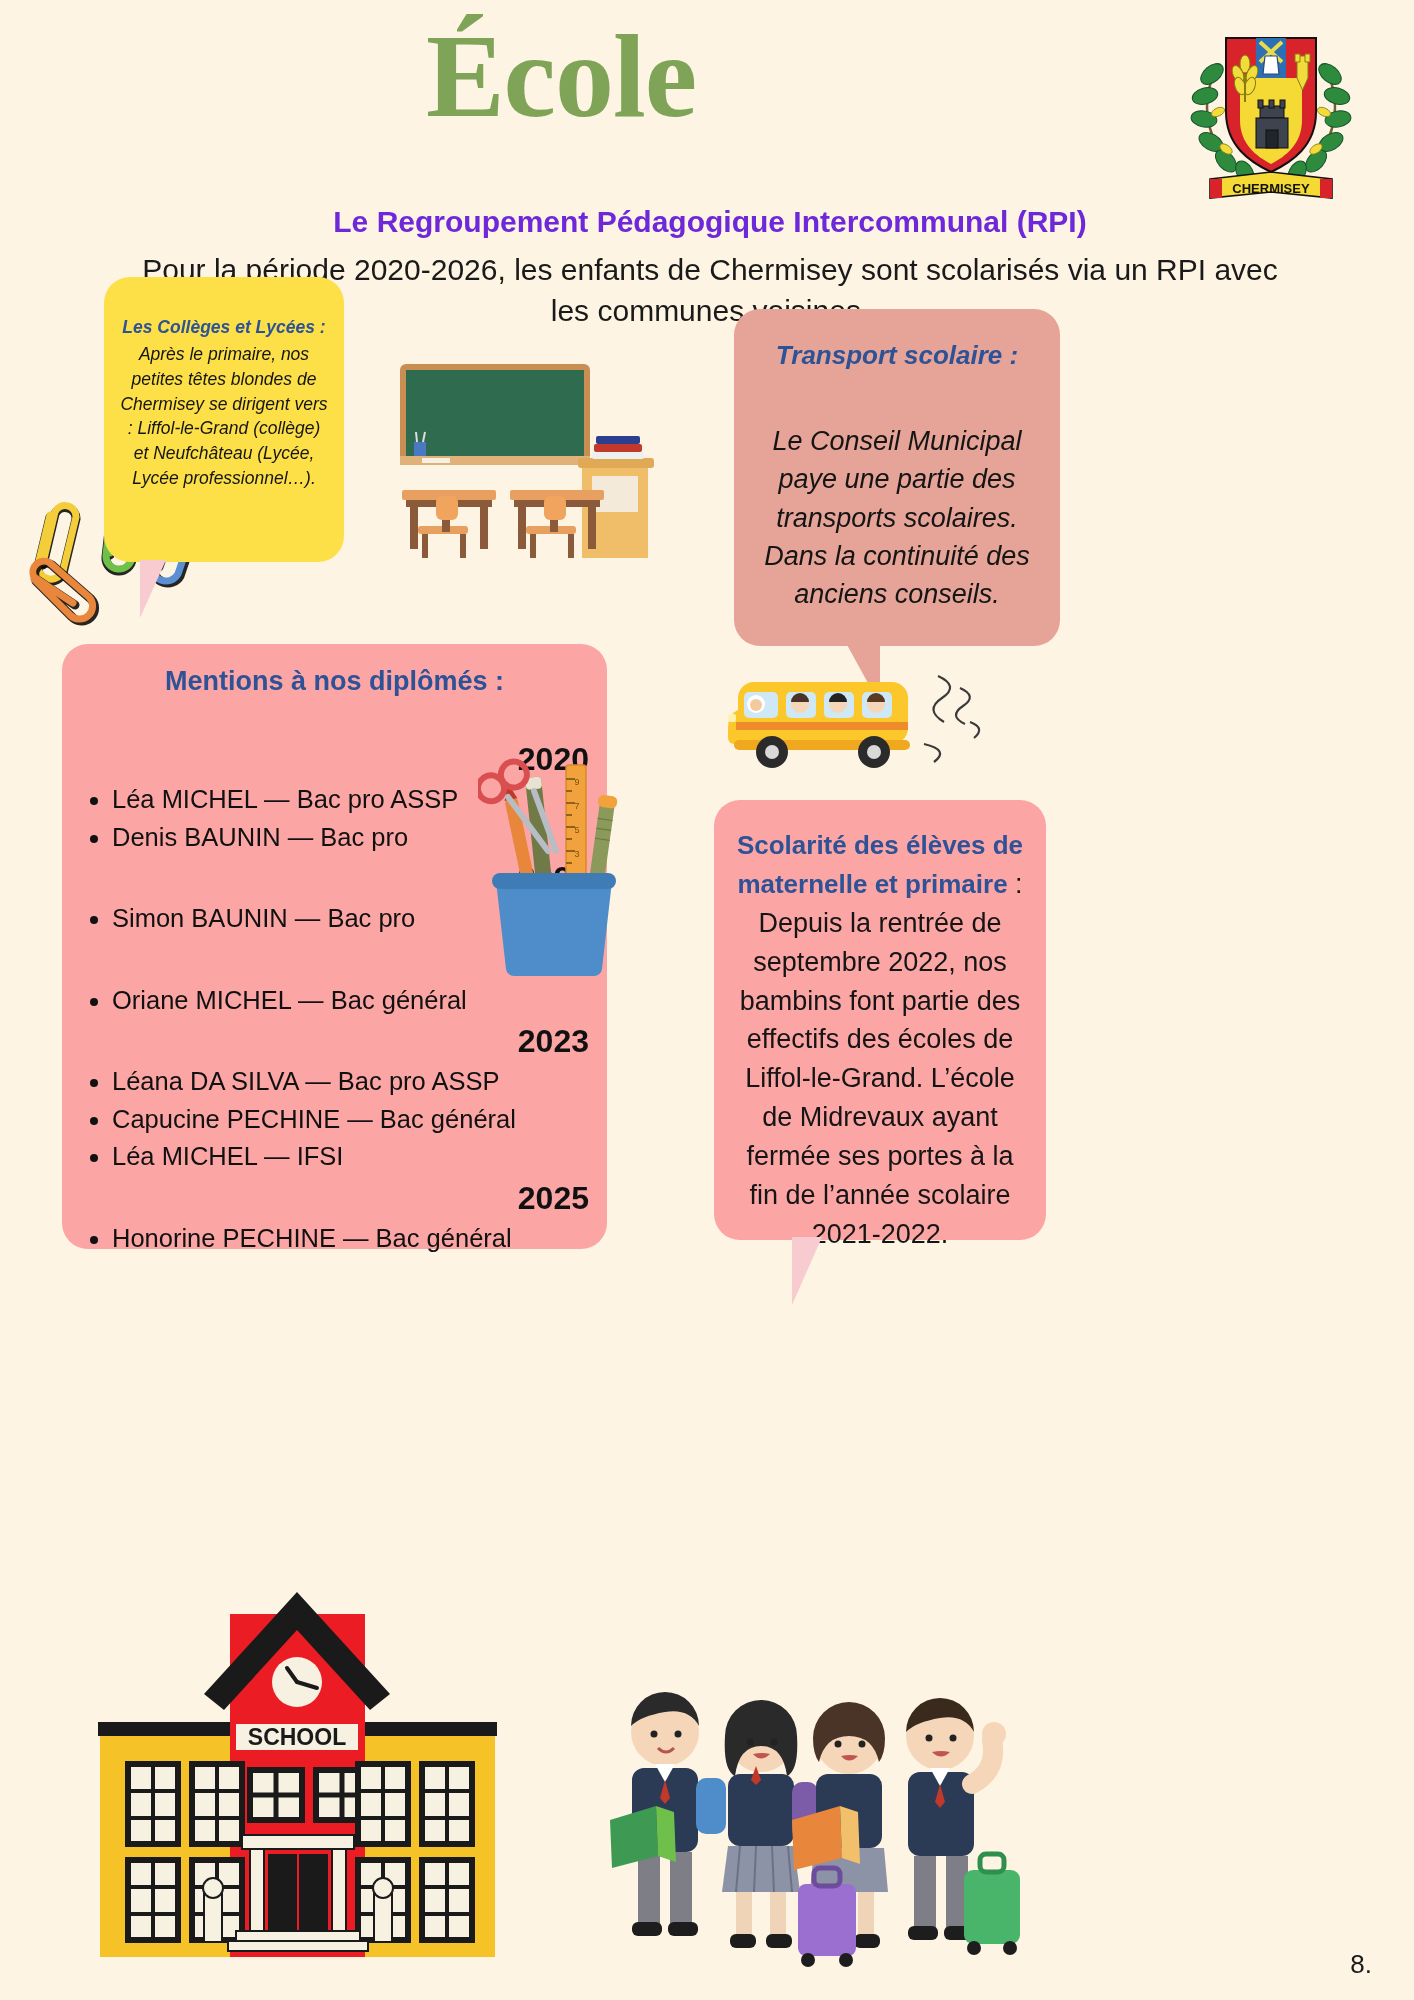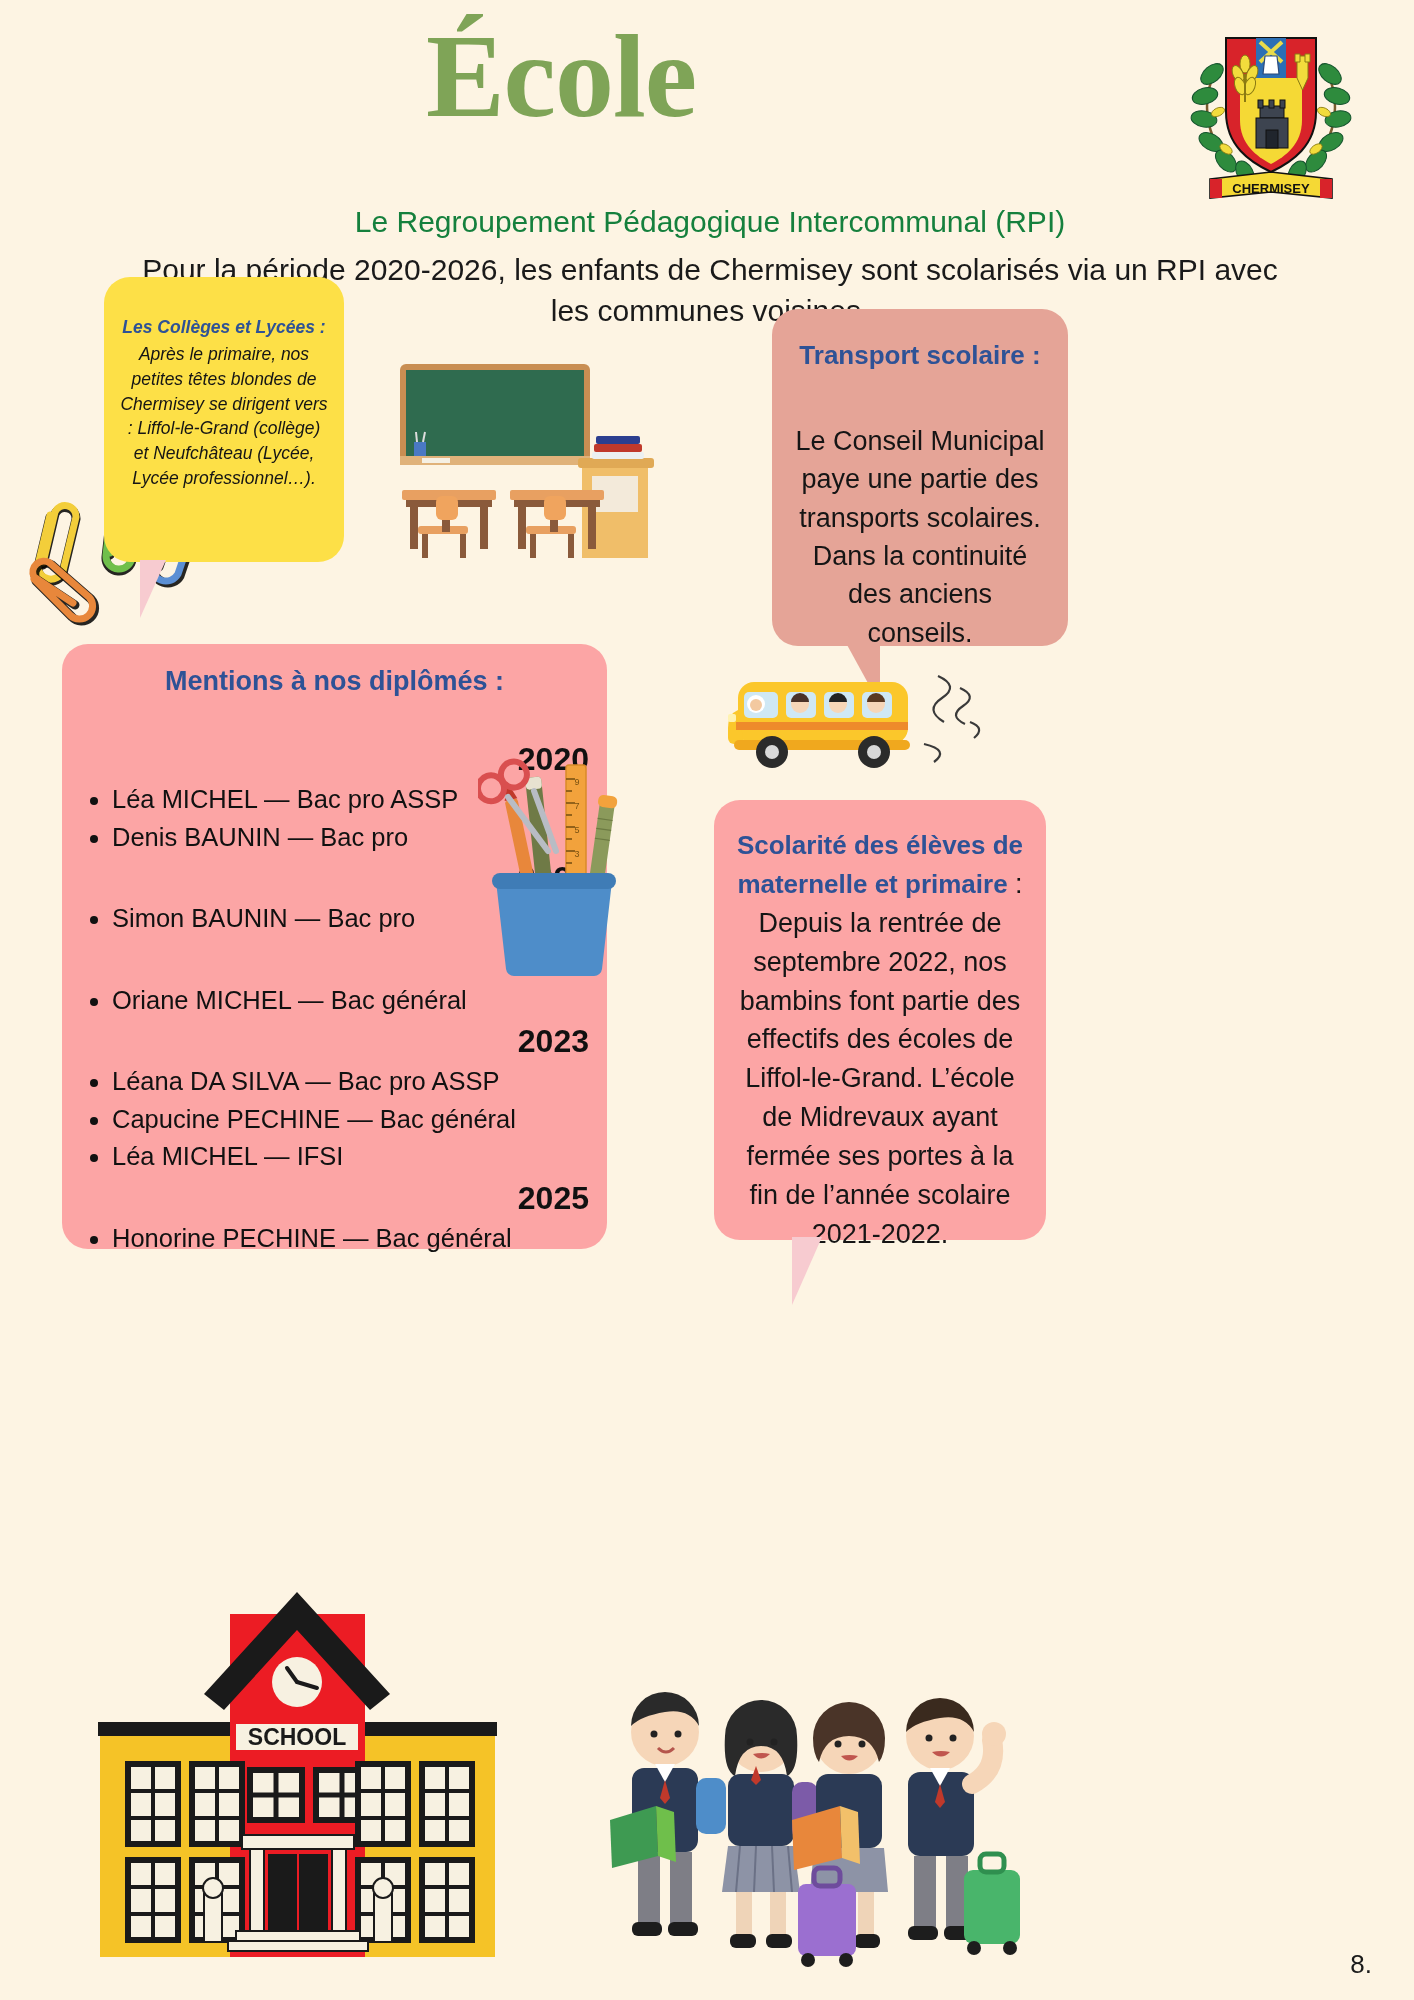--- a/index.html
+++ b/index.html
@@ -19,21 +19,21 @@
     text-align:center;
     font-family:"Liberation Serif", serif;
     font-size:118px; line-height:1.0;
     color:#7FA457; font-weight:700;
     letter-spacing:-1px;
   }
   .crest { position:absolute; left:1182px; top:16px; width:178px; height:190px; }
 
   .subtitle {
     position:absolute; left:160px; top:205px; width:1100px;
-    text-align:center; font-size:30px; font-weight:400; color:#15803d;
+    text-align:center; font-size:30px; font-weight:700; color:#6d28d9;
   }
   .intro {
     position:absolute; left:130px; top:250px; width:1160px;
     text-align:center; font-size:30px; line-height:1.35; color:#1A1A1A;
   }
 
   
   .bubble { position:absolute; border-radius:26px; }
   .bubble .h { font-weight:700; color:#2E5296; }
 
@@ -47,24 +47,24 @@
   #bubble-colleges .h { font-size:17.5px; display:block; margin-bottom:2px; }
   #tail-colleges {
     position:absolute; left:140px; top:560px;
     width:0;height:0;
     border-left:26px solid #F7CBD0;
     border-bottom:58px solid transparent;
   }
 
   
   #bubble-transport {
-    left:772px; top:309px; width:296px; height:337px;
+    left:734px; top:309px; width:326px; height:337px;
     background:#E5A497;
     padding:28px 22px 0 22px;
-    text-align:center; font-size:27px; line-height:1.42; color:#151515;
+    text-align:center; font-size:27px; line-height:1.42; color:#151515;font-style:italic;
   }
   #bubble-transport .h { font-size:26px; display:block; margin-bottom:48px; }
   #tail-transport {
     position:absolute; left:846px; top:643px;
     width:0;height:0;
     border-right:34px solid #E5A497;
     border-bottom:62px solid transparent;
   }
 
   

